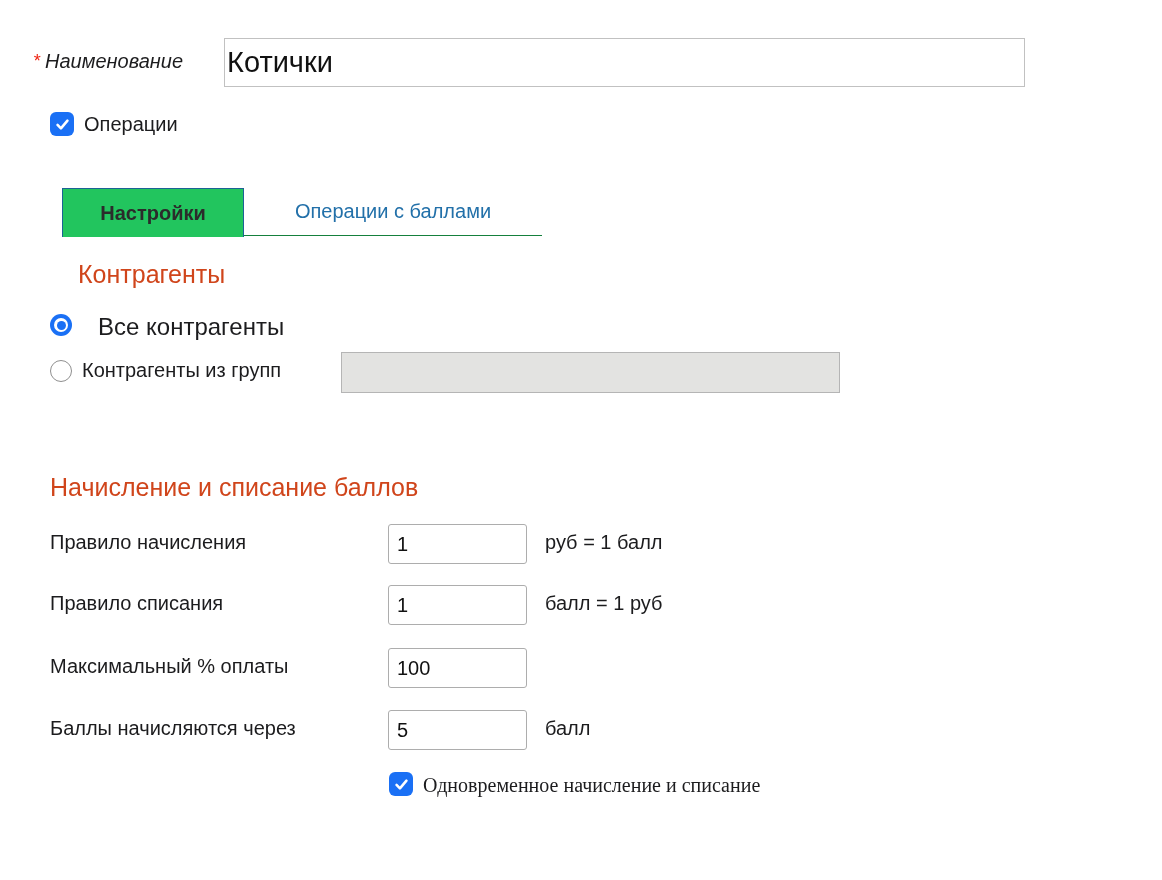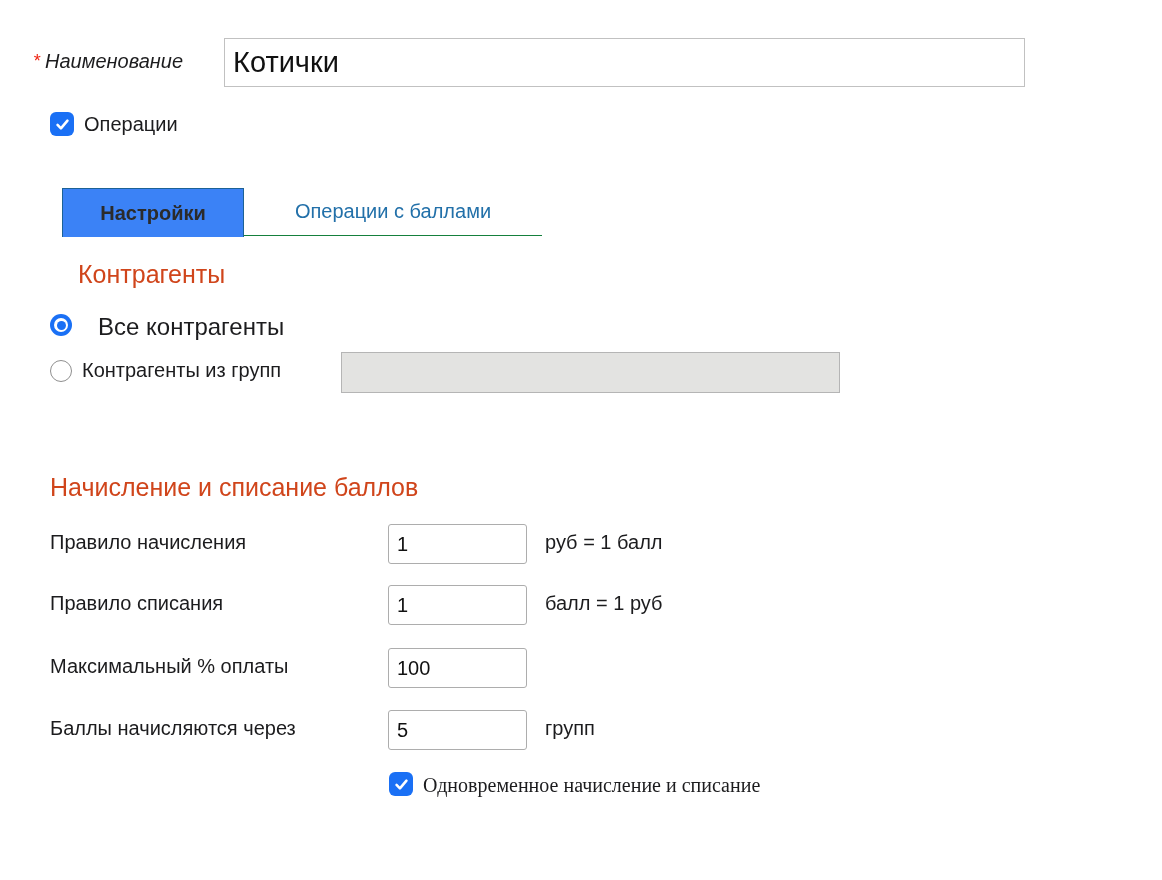--- a/index.html
+++ b/index.html
@@ -13,39 +13,39 @@
   }
   .abs { position: absolute; }
 
   
   .name-label { left: 33px; top: 50px; font-size: 20px; white-space: nowrap; font-style: italic; }
   .req-star { color: #ee2413; margin-right: 5px; font-size: 18px; vertical-align: 1px; }
   .name-input {
     left: 224px; top: 38px; width: 801px; height: 49px;
     border: 1px solid #c1c1c1; background: #fff;
     font-family: "Liberation Sans", sans-serif;
-    font-size: 29px; padding: 0 8px; color: #111; outline: none;
+    font-size: 29px; padding: 0 2px; color: #111; outline: none;
   }
 
   
   .checkbox {
     width: 24px; height: 24px; border-radius: 6px;
     background: #1a70f5; display: inline-flex;
     align-items: center; justify-content: center;
     cursor: pointer;
   }
   .checkbox svg { width: 17px; height: 17px; }
   .cb-activity { left: 50px; top: 112px; }
   .cb-activity-label { left: 84px; top: 113px; font-size: 20px; }
 
   
   .tab-active {
     left: 62px; top: 188px; width: 182px; height: 49px;
     border: 1px solid #1d6295; border-bottom: none;
-    background: #3b82f6; display: flex; align-items: center; justify-content: center;
+    background: #22c55e; display: flex; align-items: center; justify-content: center;
     font-size: 20px; font-weight: bold; color: #2b2b2b; cursor: pointer;
     z-index: 2;
   }
   .tab-inactive {
     left: 244px; top: 188px; width: 298px; height: 48px;
     border-bottom: 1px solid #15803d;
     display: flex; align-items: center; justify-content: center;
     font-size: 20px; color: #2270a9; cursor: pointer;
   }
 
@@ -133,21 +133,21 @@
 
   <span class="abs row-label r2l">Правило списания</span>
   <input class="abs num-input r2i" type="text" value="1" style="">
   <span class="abs row-suffix r2s">балл = 1 руб</span>
 
   <span class="abs row-label r3l">Максимальный % оплаты</span>
   <input class="abs num-input r3i" type="text" value="100" style="">
 
   <span class="abs row-label r4l">Баллы начисляются через</span>
   <input class="abs num-input r4i" type="text" value="5" style="">
-  <span class="abs row-suffix r4s">групп</span>
+  <span class="abs row-suffix r4s">балл</span>
 
   <span class="abs checkbox cb-sim">
     <svg viewBox="0 0 24 24">
       <path d="M5 12.5 L9.8 17.5 L19 6.5" stroke="#fff" stroke-width="3.6" fill="none" stroke-linecap="round" stroke-linejoin="round"></path>
     </svg>
   </span>
   <span class="abs cb-sim-label">Одновременное начисление и списание</span>
 
 </div>
 

